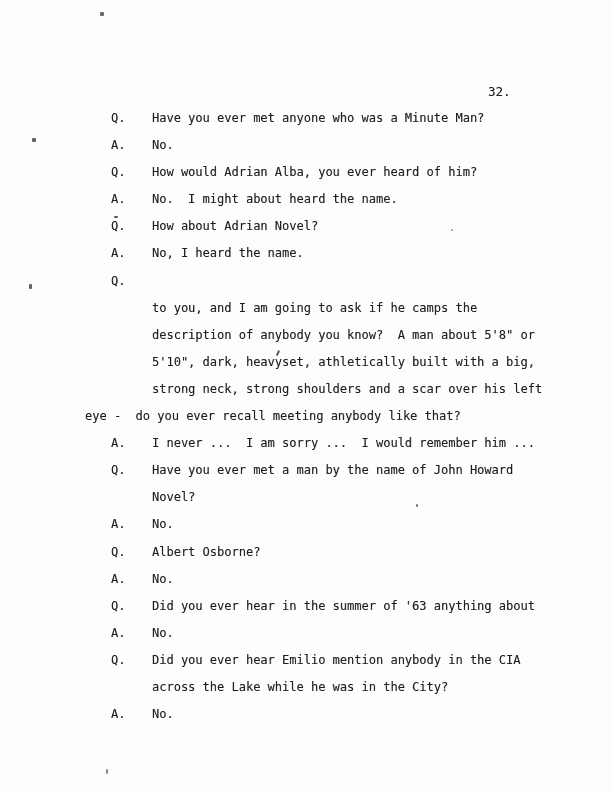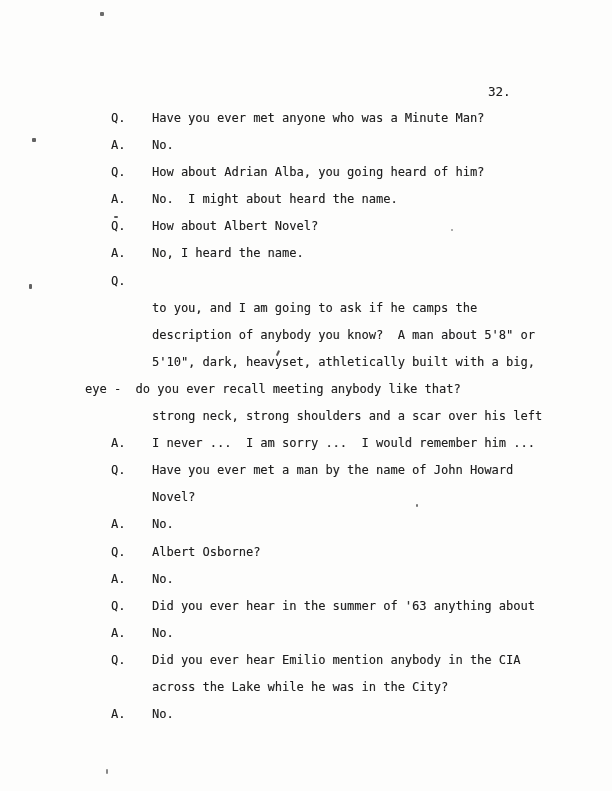--- a/index.html
+++ b/index.html
@@ -75,51 +75,51 @@
       <div class="line">
         <span class="speaker">Q.</span>
         <span class="text">Have you ever met anyone who was a Minute Man?</span>
       </div>
       <div class="line">
         <span class="speaker">A.</span>
         <span class="text">No.</span>
       </div>
       <div class="line">
         <span class="speaker">Q.</span>
-        <span class="text">How about Adrian Alba, you going heard of him?</span>
+        <span class="text">How would Adrian Alba, you ever heard of him?</span>
       </div>
       <div class="line">
         <span class="speaker">A.</span>
         <span class="text">No.  I might about heard the name.</span>
       </div>
       <div class="line">
         <span class="speaker">Q.</span>
-        <span class="text">How about Albert Novel?</span>
+        <span class="text">How about Adrian Novel?</span>
       </div>
       <div class="line">
         <span class="speaker">A.</span>
         <span class="text">No, I heard the name.</span>
       </div>
       <div class="line">
         <span class="speaker">Q.</span>
       </div>
       <div class="line">
         <span class="text">to you, and I am going to ask if he camps the</span>
       </div>
       <div class="line">
         <span class="text">description of anybody you know?  A man about 5'8" or</span>
       </div>
       <div class="line">
         <span class="text">5'10", dark, heavyset, athletically built with a big,</span>
       </div>
+      <div class="line">
+        <span class="text">strong neck, strong shoulders and a scar over his left</span>
+      </div>
       <div class="line outdent">
         <span class="text">eye -  do you ever recall meeting anybody like that?</span>
-      </div>
-      <div class="line">
-        <span class="text">strong neck, strong shoulders and a scar over his left</span>
       </div>
       <div class="line">
         <span class="speaker">A.</span>
         <span class="text">I never ...  I am sorry ...  I would remember him ...</span>
       </div>
       <div class="line">
         <span class="speaker">Q.</span>
         <span class="text">Have you ever met a man by the name of John Howard</span>
       </div>
       <div class="line">

